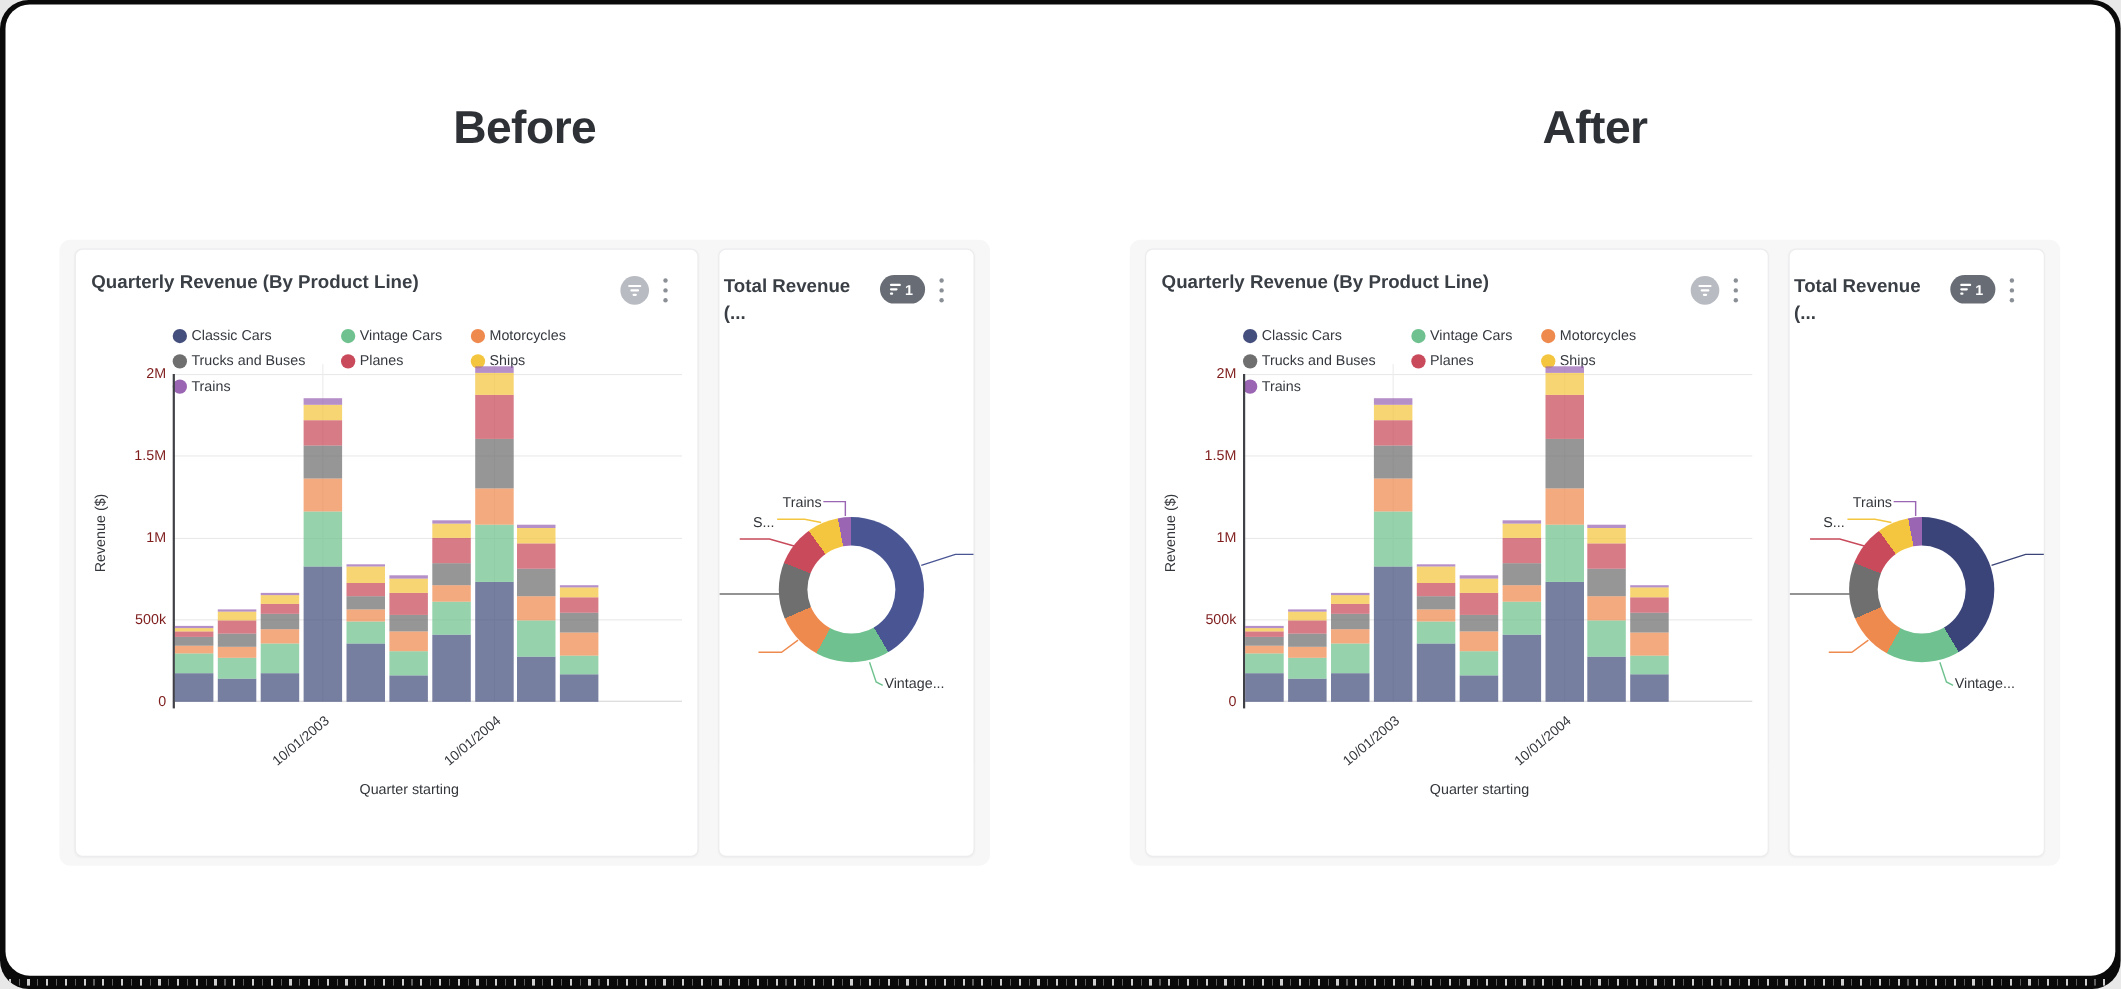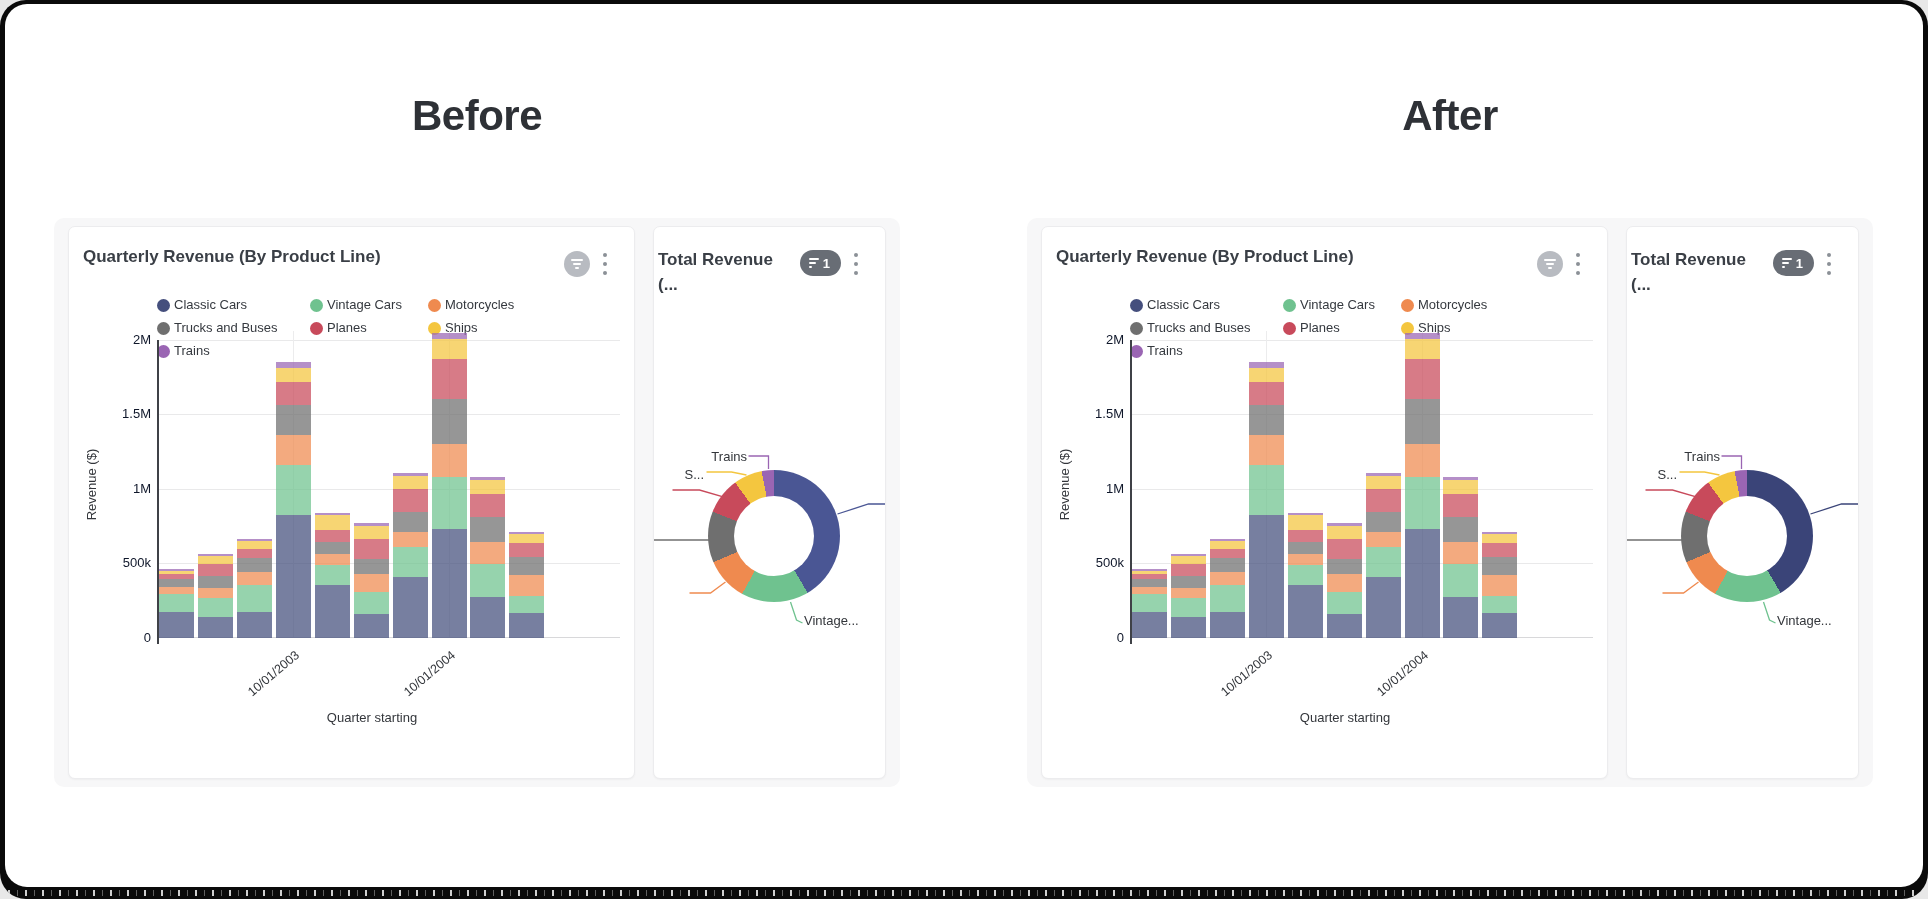--- a/index.html
+++ b/index.html
@@ -31,21 +31,21 @@
   .legend{position:absolute;left:88px;top:62px;display:grid;grid-template-columns:153px 118px auto;row-gap:0;}
   .legend-item{display:flex;align-items:flex-end;height:23px;cursor:pointer;}
   .legend-item .dot{width:13px;height:13px;border-radius:50%;margin-right:4px;flex:0 0 auto;}
   .legend-item span{font-size:13px;color:#35393f;white-space:nowrap;}
   .ylab{position:absolute;left:-28px;top:250px;width:100px;text-align:center;font-size:13px;color:#33363b;transform:rotate(-90deg);}
   .plot{position:absolute;left:88px;top:104px;width:463px;height:307px;}
   .gridh{position:absolute;left:0;width:100%;height:1px;background:#e9e9ea;}
   .gridv{position:absolute;top:0;height:100%;width:1px;background:#ececed;}
   .axis-y{position:absolute;left:0;top:9px;width:2px;height:304px;background:#3f4147;}
   .baseline{position:absolute;left:0;bottom:0;width:100%;height:1px;background:#d8d8da;}
-  .ytick{position:absolute;left:-54px;width:48px;text-align:right;font-size:13px;color:#0f172a;}
+  .ytick{position:absolute;left:-54px;width:48px;text-align:right;font-size:13px;color:#7f1d1d;}
   .bar-seg{position:absolute;opacity:.73;}
   .xtick{position:absolute;width:150px;text-align:right;font-size:12.5px;color:#33363b;transform:rotate(-40deg);transform-origin:100% 0;white-space:nowrap;}
   .xlabel{position:absolute;left:88px;top:483px;width:430px;text-align:center;font-size:13px;color:#33363b;}
   .donut-area{position:absolute;left:0;top:0;width:233px;height:553px;}
   .donut{position:absolute;left:54px;top:243px;width:132px;height:132px;border-radius:50%;}
   .hole{position:absolute;left:26px;top:26px;width:80px;height:80px;border-radius:50%;background:#ffffff;}
   .leads{position:absolute;left:0;top:0;width:233px;height:553px;}
   .callout{position:absolute;font-size:13px;color:#33363b;white-space:nowrap;}
   .co-trains{right:138px;top:222px;}
   .co-ships{right:181px;top:240px;}

